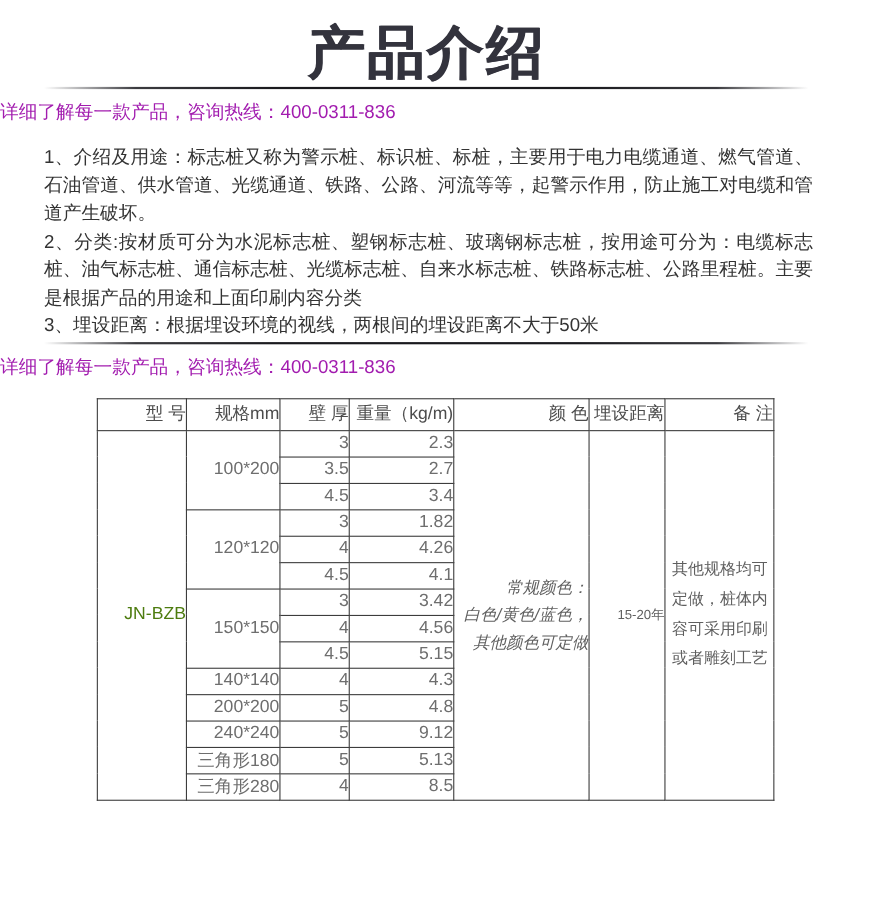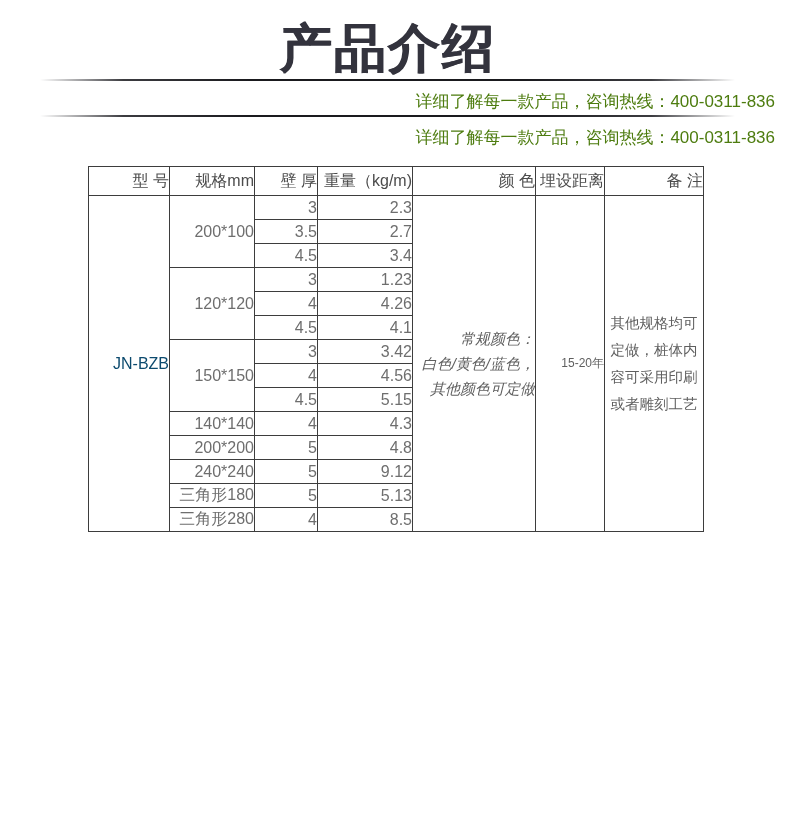--- a/index.html
+++ b/index.html
@@ -29,23 +29,23 @@
     background:linear-gradient(90deg,
       rgba(25,25,30,0) 0%,
       rgba(25,25,30,.85) 12%,
       #1a1a1e 30%,
       #1a1a1e 70%,
       rgba(25,25,30,.85) 88%,
       rgba(25,25,30,0) 100%);
   }
   .hotline{
     margin:9px 0 0;
-    text-align:right;
+    text-align:left;
     font-size:17px;
-    color:#4d7c0f;
+    color:#a21caf;
   }
 
   .paragraphs{
     margin:17px 36px 0 40px;
     font-size:17px;
     line-height:25.5px;
     color:#333333;
     text-align:justify;
   }
   .paragraphs p{margin:0;}
@@ -68,47 +68,52 @@
     height:28px;
     font-size:16px;
     font-weight:normal;
     color:#4c4c4c;
   }
   .spec-table td{
     height:23px;
     font-size:16px;
     color:#6e6e6e;
   }
-  .spec-table td.model-cell{font-size:16px;color:#0c4a6e;}
+  .spec-table td.model-cell{font-size:16px;color:#4d7c0f;}
   .spec-table td.spec-cell{font-size:16px;}
   .spec-table td.color-cell{
     white-space:pre-line;
     font-size:15px;
     line-height:25px;
     color:#5f5f5f;
     font-style:italic;
   }
   .spec-table td.life-cell{font-size:12px;color:#5f5f5f;}
   .spec-table td.remark-cell{
     font-size:14.5px;
     line-height:27px;
-    text-align:center;
+    text-align:right;
     padding:0 5px;
     color:#5f5f5f;
   }
 </style>
 </head>
 <body>
 
 <div class="page">
 
   <section class="intro">
     <h1 class="big-title">产品介绍</h1>
     <div class="divider"></div>
     <p class="hotline">详细了解每一款产品，咨询热线：400-0311-836</p>
+    <div class="paragraphs">
+      <p>1、介绍及用途：标志桩又称为警示桩、标识桩、标桩，主要用于电力电缆通道、燃气管道、石油管道、供水管道、光缆通道、铁路、公路、河流等等，起警示作用，防止施工对电缆和管道产生破坏。</p>
+      <p>2、分类:按材质可分为水泥标志桩、塑钢标志桩、玻璃钢标志桩，按用途可分为：电缆标志桩、油气标志桩、通信标志桩、光缆标志桩、自来水标志桩、铁路标志桩、公路里程桩。主要是根据产品的用途和上面印刷内容分类</p>
+      <p>3、埋设距离：根据埋设环境的视线，两根间的埋设距离不大于50米</p>
+    </div>
   </section>
 
   <section class="specs">
     <div class="divider"></div>
     <p class="hotline">详细了解每一款产品，咨询热线：400-0311-836</p>
 
     <table class="spec-table">
       <colgroup>
         <col style="width:81px">
         <col style="width:85px">
@@ -125,41 +130,41 @@
             <th>壁 厚</th>
             <th>重量（kg/m)</th>
             <th>颜 色</th>
             <th>埋设距离</th>
             <th>备 注</th>
           </tr>
         </thead>
       <tbody id="spec-body">
           <tr>
             <td class="model-cell" rowspan="14">JN-BZB</td>
-            <td class="spec-cell" rowspan="3">200*100</td>
+            <td class="spec-cell" rowspan="3">100*200</td>
             <td class="num-cell">3</td>
             <td class="num-cell">2.3</td>
             <td class="color-cell" rowspan="14">常规颜色：
 白色/黄色/蓝色，
 其他颜色可定做</td>
             <td class="life-cell" rowspan="14">15-20年</td>
             <td class="remark-cell" rowspan="14">其他规格均可定做，桩体内容可采用印刷或者雕刻工艺</td>
           </tr>
           <tr>
             <td class="num-cell">3.5</td>
             <td class="num-cell">2.7</td>
           </tr>
           <tr>
             <td class="num-cell">4.5</td>
             <td class="num-cell">3.4</td>
           </tr>
           <tr>
             <td class="spec-cell" rowspan="3">120*120</td>
             <td class="num-cell">3</td>
-            <td class="num-cell">1.23</td>
+            <td class="num-cell">1.82</td>
           </tr>
           <tr>
             <td class="num-cell">4</td>
             <td class="num-cell">4.26</td>
           </tr>
           <tr>
             <td class="num-cell">4.5</td>
             <td class="num-cell">4.1</td>
           </tr>
           <tr>

